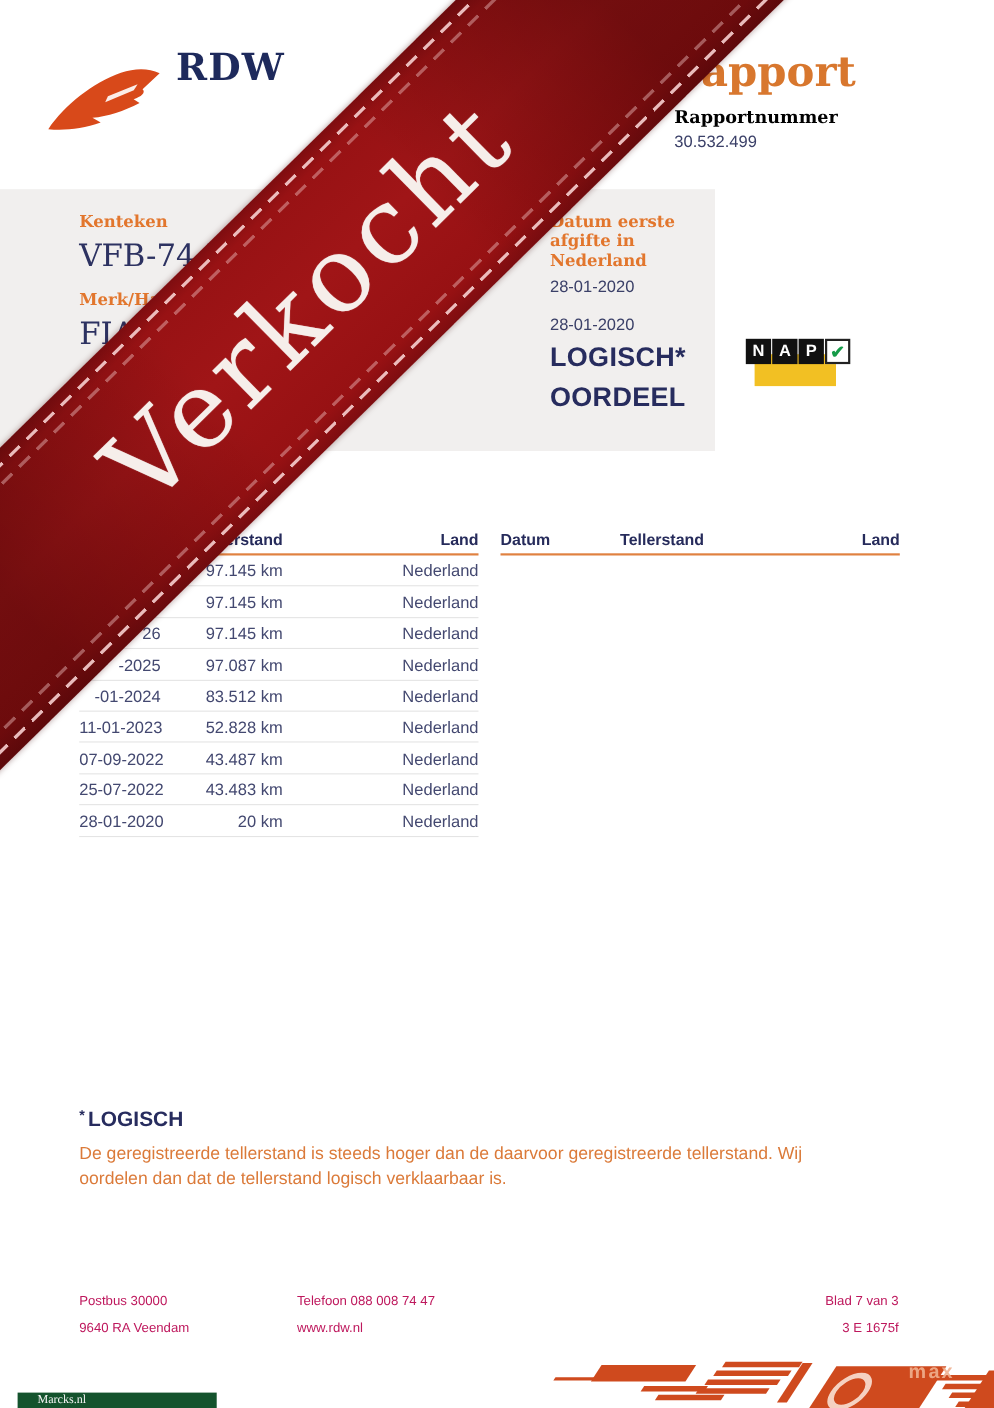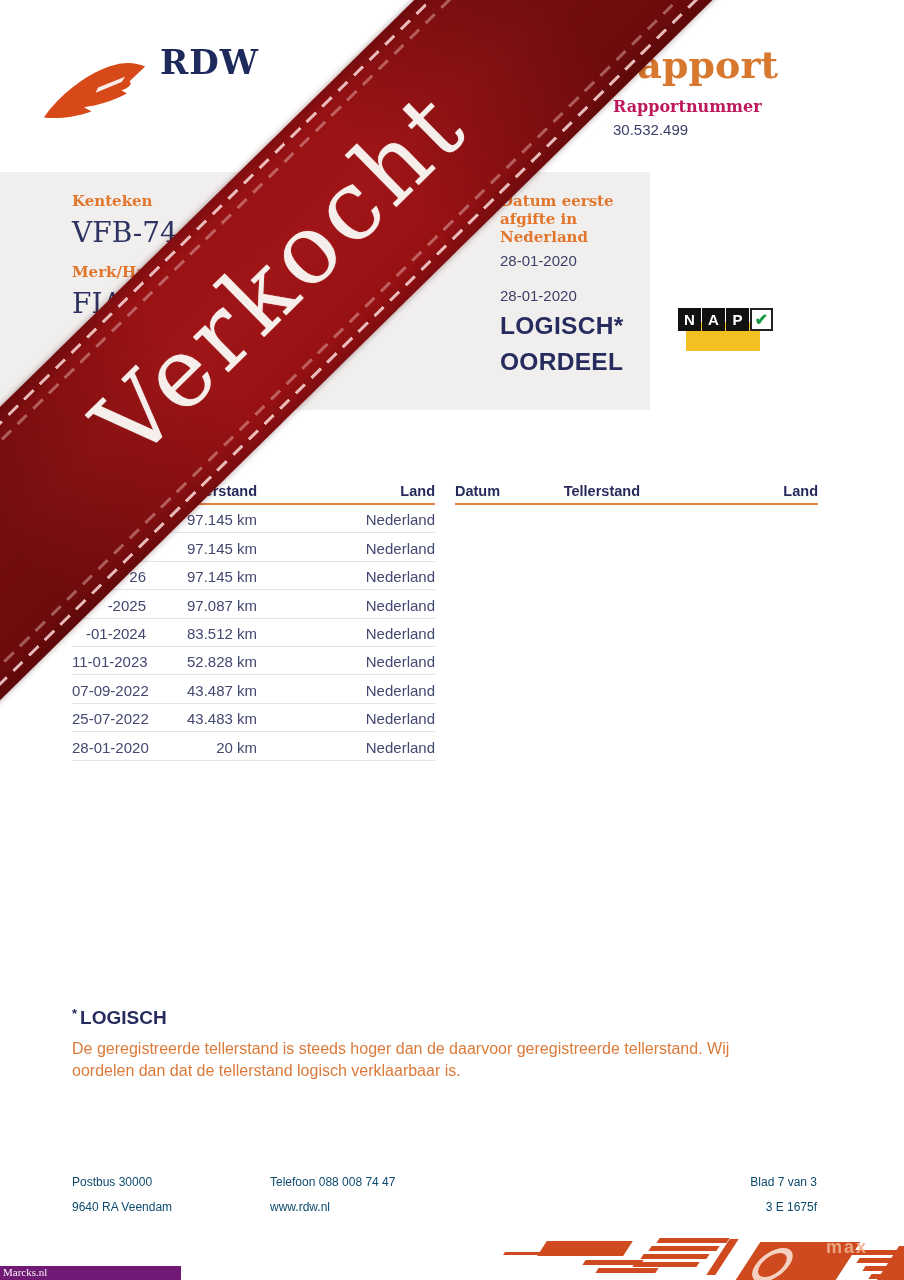--- a/index.html
+++ b/index.html
@@ -6,21 +6,21 @@
   .page{position:relative;width:904px;height:1280px;background:#ffffff;overflow:hidden;
         font-family:"Liberation Sans",sans-serif;color:#3b4068;}
   
   .rdw-logo{position:absolute;left:38px;top:50px;width:210px;height:70px;}
   .rdw-icon{position:absolute;left:0;top:4px;transform:rotate(-6deg);}
   .rdw-word{position:absolute;left:122px;top:-8px;font-family:"DejaVu Serif",serif;
             font-weight:700;font-size:34px;color:#1e2a5c;letter-spacing:1px;}
   .doc-title{position:absolute;top:42px;right:126px;font-family:"DejaVu Serif",serif;
              font-weight:700;font-size:38px;color:#d8772e;}
   .repnum{position:absolute;left:613px;top:97px;}
-  .repnum .lbl{font-family:"DejaVu Serif",serif;font-weight:700;font-size:16px;color:#be185d;}
+  .repnum .lbl{font-family:"DejaVu Serif",serif;font-weight:700;font-size:16px;color:#000000;}
   .repnum .val{font-size:15px;color:#3b4068;margin-top:5px;}
   
   .panel{position:absolute;left:0;top:172px;width:650px;height:238px;background:#f1efee;}
   .p-left{position:absolute;left:72px;top:20px;}
   .p-right{position:absolute;left:500px;top:20px;}
   .olabel{font-family:"DejaVu Serif",serif;font-weight:700;font-size:15px;color:#e2762d;}
   .bigval{font-family:"DejaVu Serif",serif;font-size:28px;color:#2d3261;margin:6px 0 14px 0;}
   .sval{font-size:15px;color:#3b4068;margin:6px 0 18px 0;}
   .oordeel{position:absolute;left:500px;top:136px;font-weight:700;font-size:24.5px;
            line-height:36px;color:#272c5e;letter-spacing:.3px;}
@@ -41,21 +41,21 @@
   .c-datum{width:92px;text-align:left;}
   .c-teller{width:93px;text-align:right;}
   .c-land{flex:1;text-align:right;}
   .frag{display:inline-block;min-width:74px;text-align:right;}
   
   .verdict{position:absolute;left:72px;top:1006px;width:712px;}
   .verdict .head{color:#272c5e;font-weight:700;font-size:19px;}
   .verdict .star{font-size:13px;vertical-align:6px;margin-right:3px;}
   .verdict p{margin:9px 0 0 0;font-size:16px;line-height:22px;color:#db7a39;}
   
-  .foot{position:absolute;top:1170px;font-size:12px;line-height:25px;color:#0c4a6e;}
+  .foot{position:absolute;top:1170px;font-size:12px;line-height:25px;color:#be185d;}
   .foot-a{left:72px;} .foot-b{left:270px;} .foot-c{right:87px;text-align:right;}
   
   .banner{position:absolute;left:-318px;top:172px;width:1200px;height:209px;z-index:50;
           transform:rotate(-44.5deg);
           background:
             linear-gradient(90deg, rgba(30,0,0,.35) 18%, rgba(30,0,0,0) 40%, rgba(30,0,0,0) 62%, rgba(30,0,0,.35) 82%),
             linear-gradient(180deg,#7e0d10 0%,#981214 9%,#a01517 46%,#971113 89%,#7e0d10 100%);
           box-shadow:0 0 6px rgba(60,0,0,.4);}
   .stitch{position:absolute;left:0;right:0;height:3px;
           background:repeating-linear-gradient(90deg,rgba(244,203,203,.92) 0 13px,rgba(244,203,203,0) 13px 22px);}
@@ -63,23 +63,23 @@
   .banner .txt{position:absolute;left:0;right:0;top:0;bottom:0;text-align:center;
           line-height:205px;font-family:"DejaVu Serif",serif;font-size:96px;color:#f6eeea;
           letter-spacing:5px;text-shadow:0 0 1px rgba(255,245,245,.65);}
   
   .brand{position:absolute;right:0;bottom:0;width:404px;height:46px;overflow:hidden;}
   .bar{position:absolute;background:#cf4a1e;transform:skewX(-33deg);}
   .ring{position:absolute;width:24px;height:24px;border:5px solid rgba(252,233,222,.85);
         border-radius:50%;}
   .brand .wm{position:absolute;left:326px;top:3px;font-weight:700;font-size:18px;
         color:#f0b08f;letter-spacing:2px;opacity:.9;}
-  .sitebar{position:absolute;left:0;bottom:0;width:181px;height:14px;background:#701a75;
+  .sitebar{position:absolute;left:16px;bottom:0;width:181px;height:14px;background:#14532d;
         font-family:"Liberation Serif",serif;font-size:11px;line-height:13px;color:#f3f3f3;
-        padding-left:3px;box-sizing:border-box;}
+        padding-left:18px;box-sizing:border-box;}
 </style>
 </head>
 <body>
 
 <div class="page">
 
   <div class="rdw-logo">
     <svg class="rdw-icon" width="112" height="66" viewBox="0 0 112 66">
       <path fill="#d8491a" d="M3,58 C20,38 48,20 74,14 C87,11 99,12 109,18 L92,31 C95,34 90,38 83,39 L88,43 C73,49 58,52 44,52 L51,57 C34,61 17,61 3,58 Z"></path>
       <path fill="#ffffff" d="M60,34 L88,26 L84,31 L57,39 Z" opacity=".9"></path>

